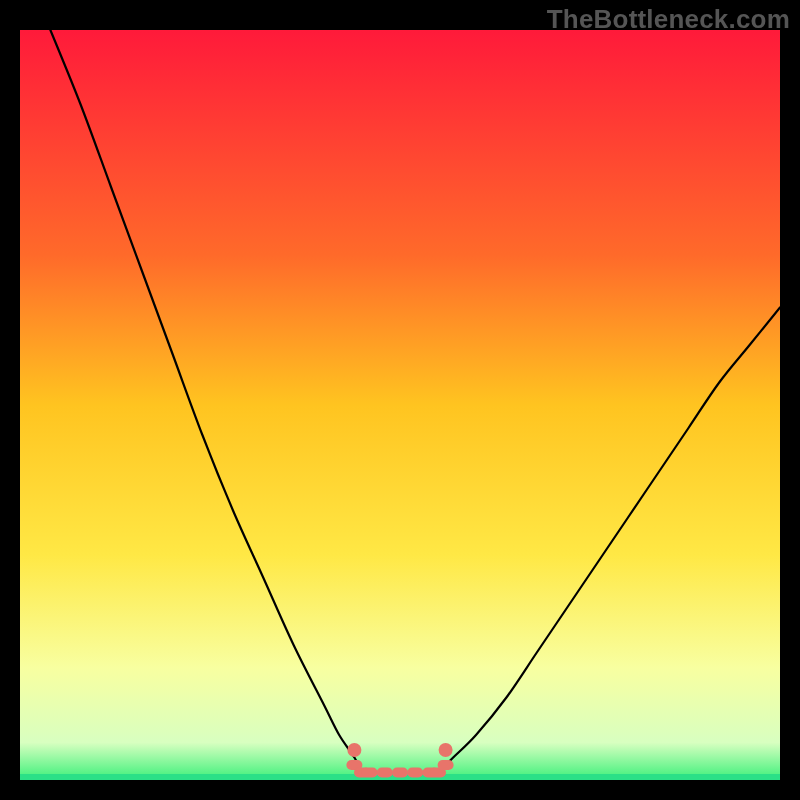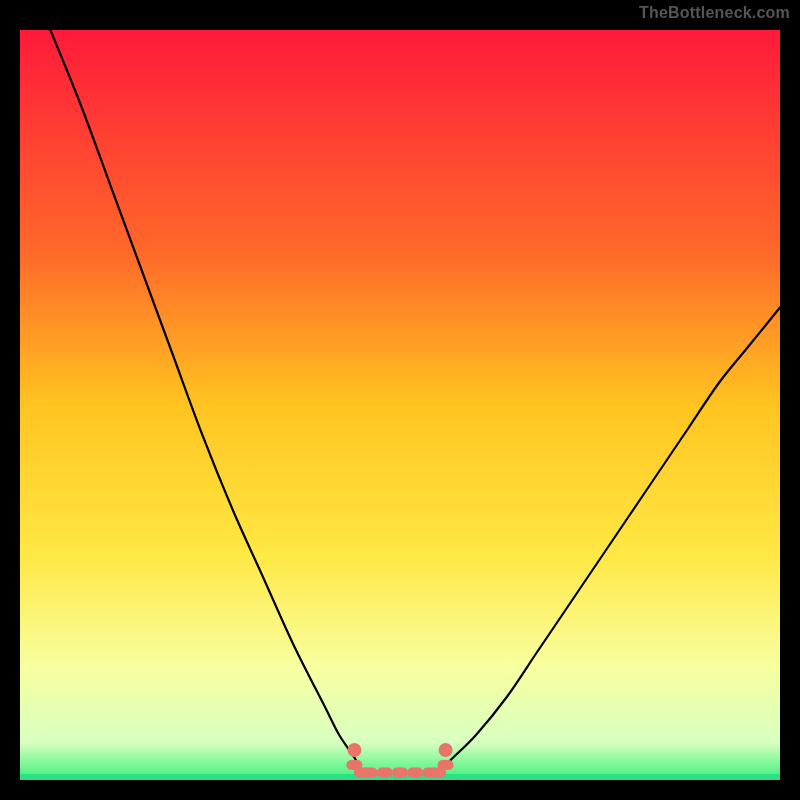--- a/index.html
+++ b/index.html
@@ -8,21 +8,21 @@
     position: relative;
     width: 800px;
     height: 800px;
     background: #000;
   }
   .watermark {
     position: absolute;
     top: 4px;
     right: 10px;
     font-family: Arial, sans-serif;
-    font-size: 16px;
+    font-size: 26px;
     font-weight: bold;
     color: #555;
     letter-spacing: 0.2px;
   }
   .plot {
     position: absolute;
     left: 20px;
     top: 30px;
     width: 760px;
     height: 750px;

